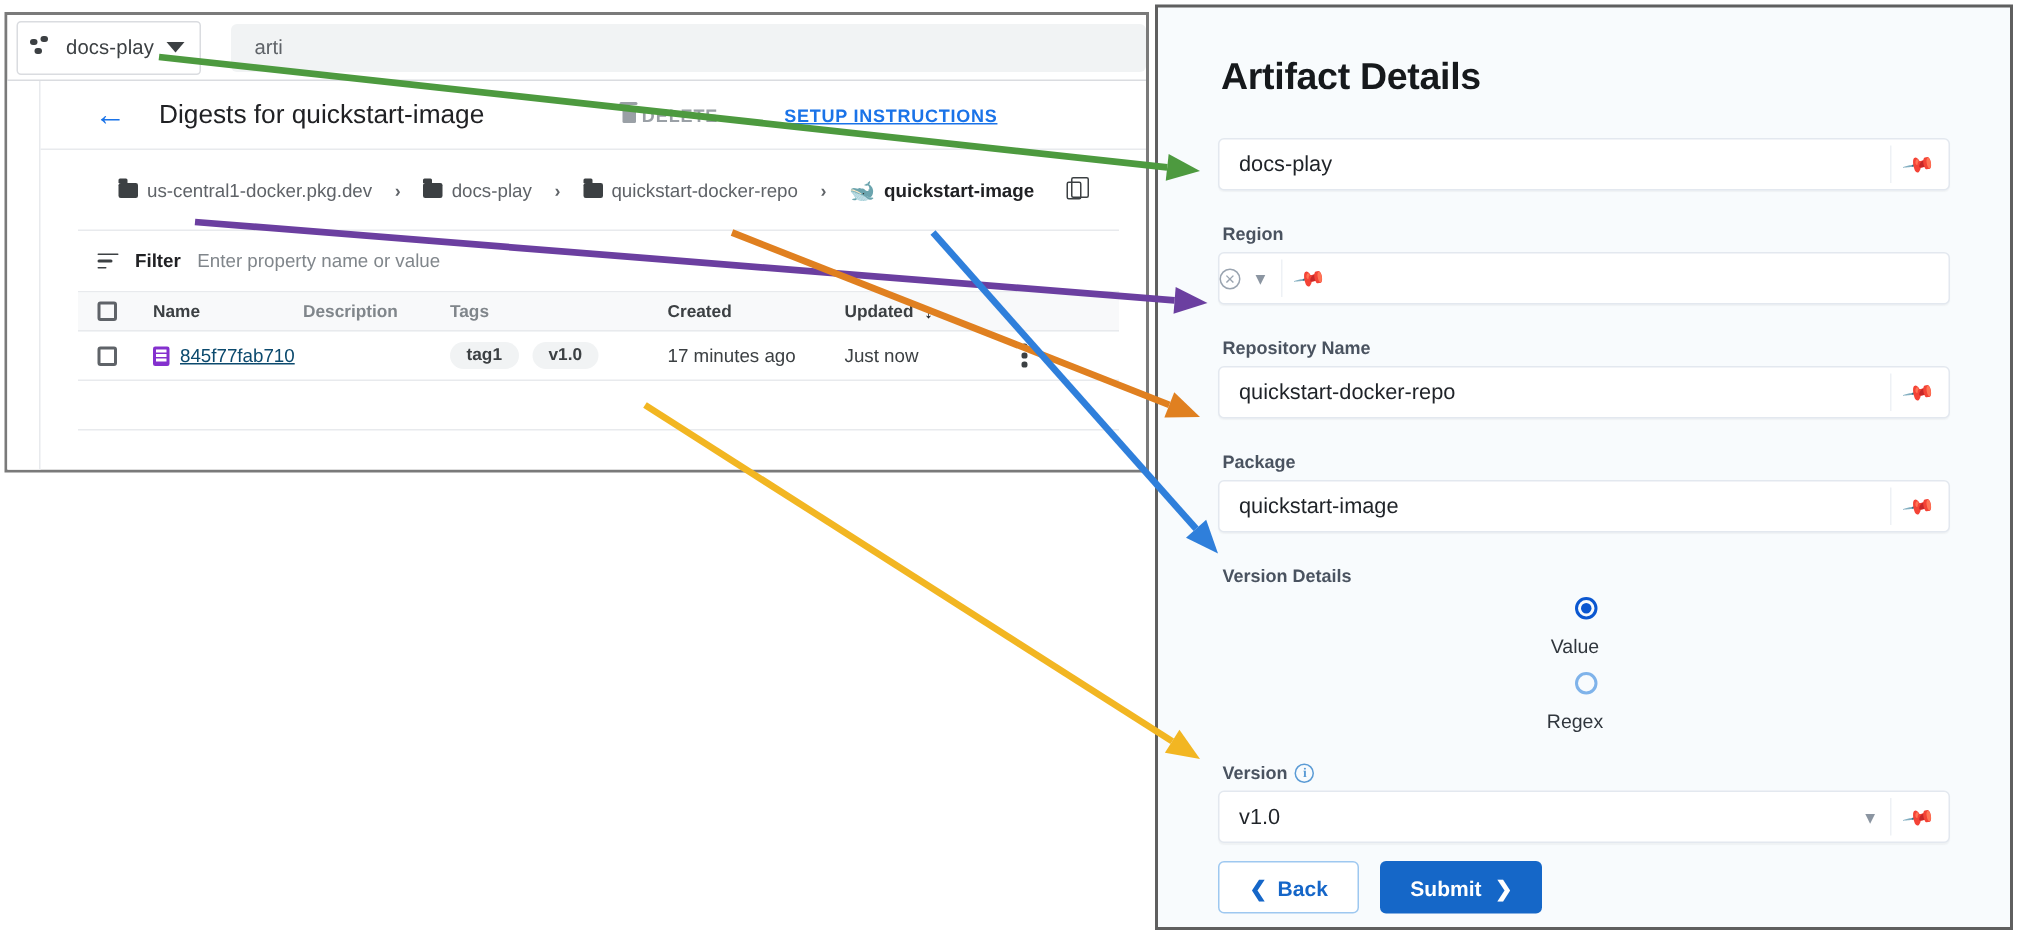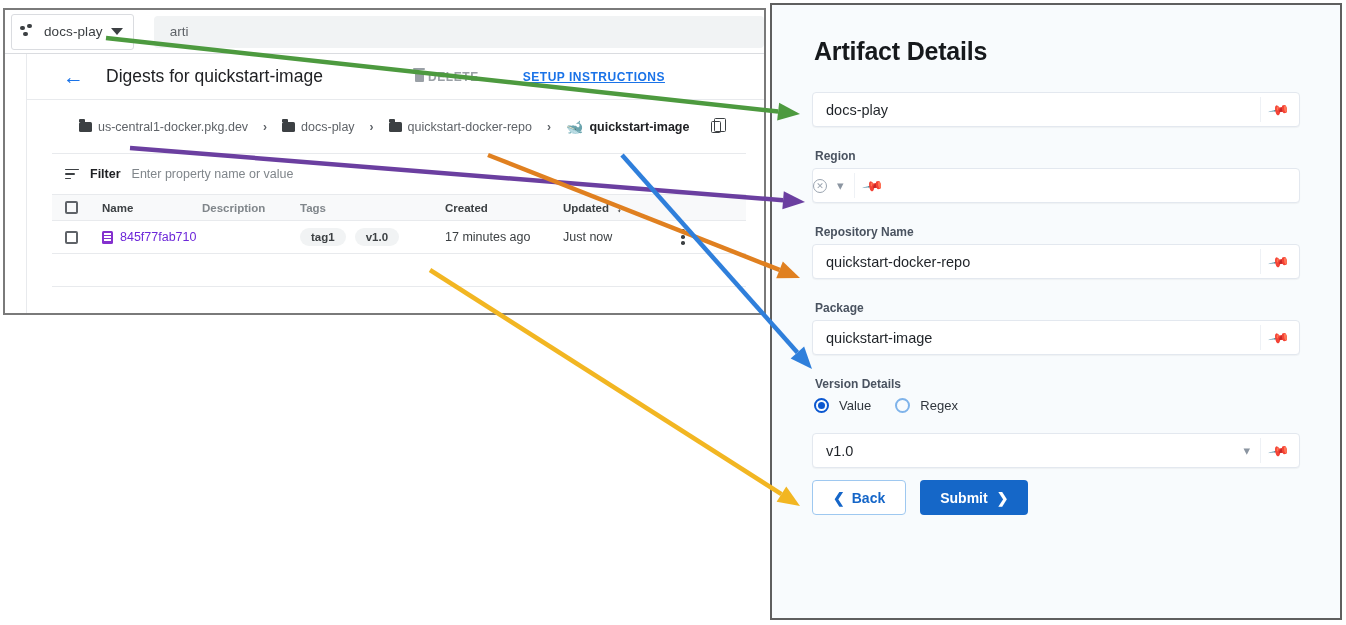--- a/index.html
+++ b/index.html
@@ -120,21 +120,21 @@
   .c-name{ width:100px; display:flex; align-items:center; gap:7px;}
   .c-desc{ width:98px; }
   .c-tags{ width:145px; display:flex; align-items:center; gap:9px;}
   .c-created{ width:118px; }
   .c-updated{ width:112px; display:flex; align-items:center; gap:7px;}
   .c-menu{ flex:1; display:flex; justify-content:flex-start; padding-left:6px;}
   .digest-ico{
     width:11px;height:13px;background:#8430ce;border-radius:1.5px;position:relative;flex:none;
   }
   .digest-ico:before{content:"";position:absolute;left:2px;top:2.5px;width:7px;height:1.5px;background:#fff;box-shadow:0 3px 0 #fff,0 6px 0 #fff;}
-  #digest-link{ color:#6d28d9; font-size:12.5px;}
+  #digest-link{ color:#0c4a6e; text-decoration:underline; font-size:12.5px;}
   .tag{
     background:#f1f3f4; border-radius:11px; padding:3px 11px;
     font-size:11.5px; font-weight:700; color:#3c4043;
   }
   .kebab{ width:3.5px;height:3.5px;background:#3c4043;border-radius:50%;position:relative;}
   .kebab:before{content:"";position:absolute;left:0;top:-6px;width:3.5px;height:3.5px;background:#3c4043;border-radius:50%;}
   .kebab:after{content:"";position:absolute;left:0;top:6px;width:3.5px;height:3.5px;background:#3c4043;border-radius:50%;}
   .sort-arrow{ font-size:12px; color:#202124;}
 
   
@@ -166,21 +166,21 @@
   .clear-ico{
     width:14px;height:14px;border:1.3px solid #9aa4b0;border-radius:50%;
     position:relative; color:#9aa4b0; font-size:9px; line-height:12px; text-align:center;
   }
   .chev-down{ color:#8b95a1; font-size:13px; }
   .pin-sep{ width:1px; background:#eef1f5; margin:4px 0; }
   .pin-cell{ width:38px; display:flex; align-items:center; justify-content:center;}
   .pin{ font-size:14px; color:#1a8fe3; transform:rotate(35deg); display:inline-block; }
 
   #version-details-label{ margin-top:4px; }
-  #radio-row{ display:flex; align-items:center; gap:10px; margin:7px 0 20px 2px;}
+  #radio-row{ display:flex; align-items:center; gap:10px; margin:7px 0 20px 2px;flex-direction:column;}
   .radio{
     width:15px;height:15px;border-radius:50%;border:2px solid #1a73e8;
     display:flex;align-items:center;justify-content:center;flex:none;
   }
   .radio.on{ border-color:#0b57d0; }
   .radio.on:after{content:"";width:7px;height:7px;border-radius:50%;background:#0b57d0;}
   .radio.off{ border-color:#7fb3ea; }
   .radio-label{ font-size:13px; color:#30363d; margin-right:14px;}
   .info-ico{
     width:13px;height:13px;border:1.3px solid #5b9bd5;border-radius:50%;
@@ -350,20 +350,24 @@
   </div>
 
   <div class="field-label" id="version-details-label">Version Details</div>
   <div id="radio-row">
     <span class="radio on"></span>
     <span class="radio-label">Value</span>
     <span class="radio off"></span>
     <span class="radio-label">Regex</span>
   </div>
 
+  <div class="field-label">
+    <span>Version</span>
+    <span class="info-ico">i</span>
+  </div>
   <div class="field-wrap" style="margin-bottom:12px;">
     <span class="field-input">v1.0</span>
     <span class="field-adorn">
       <span class="chev-down">▾</span>
     </span>
     <span class="pin-sep"></span>
     <span class="pin-cell">
         <span class="pin">📌</span>
       </span>
   </div>

